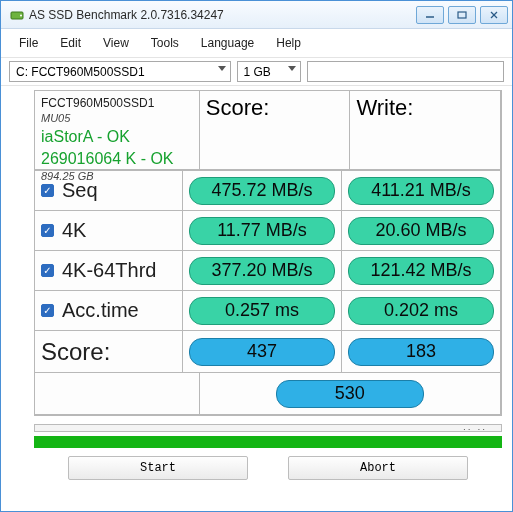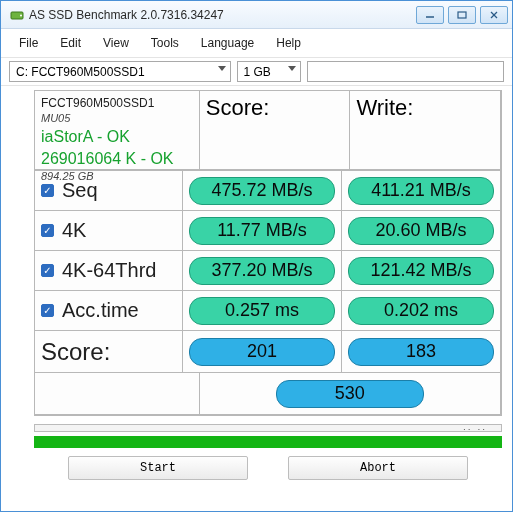--- a/index.html
+++ b/index.html
@@ -174,21 +174,21 @@
         <div class="cell c-val">
             <div class="badge">0.202 ms</div>
           </div>
       </div>
 
       <div class="row scorerow">
         <div class="cell c-label">
           <span>Score:</span>
         </div>
         <div class="cell c-val">
-            <div class="badge badge-blue">201</div>
+            <div class="badge badge-blue">437</div>
           </div>
         <div class="cell c-val">
             <div class="badge badge-blue">183</div>
           </div>
       </div>
 
       <div class="row totalrow">
         <div class="cell score-blank"></div>
         <div class="cell total-badge-cell" style="width:320px;">
           <div class="badge badge-blue">530</div>

